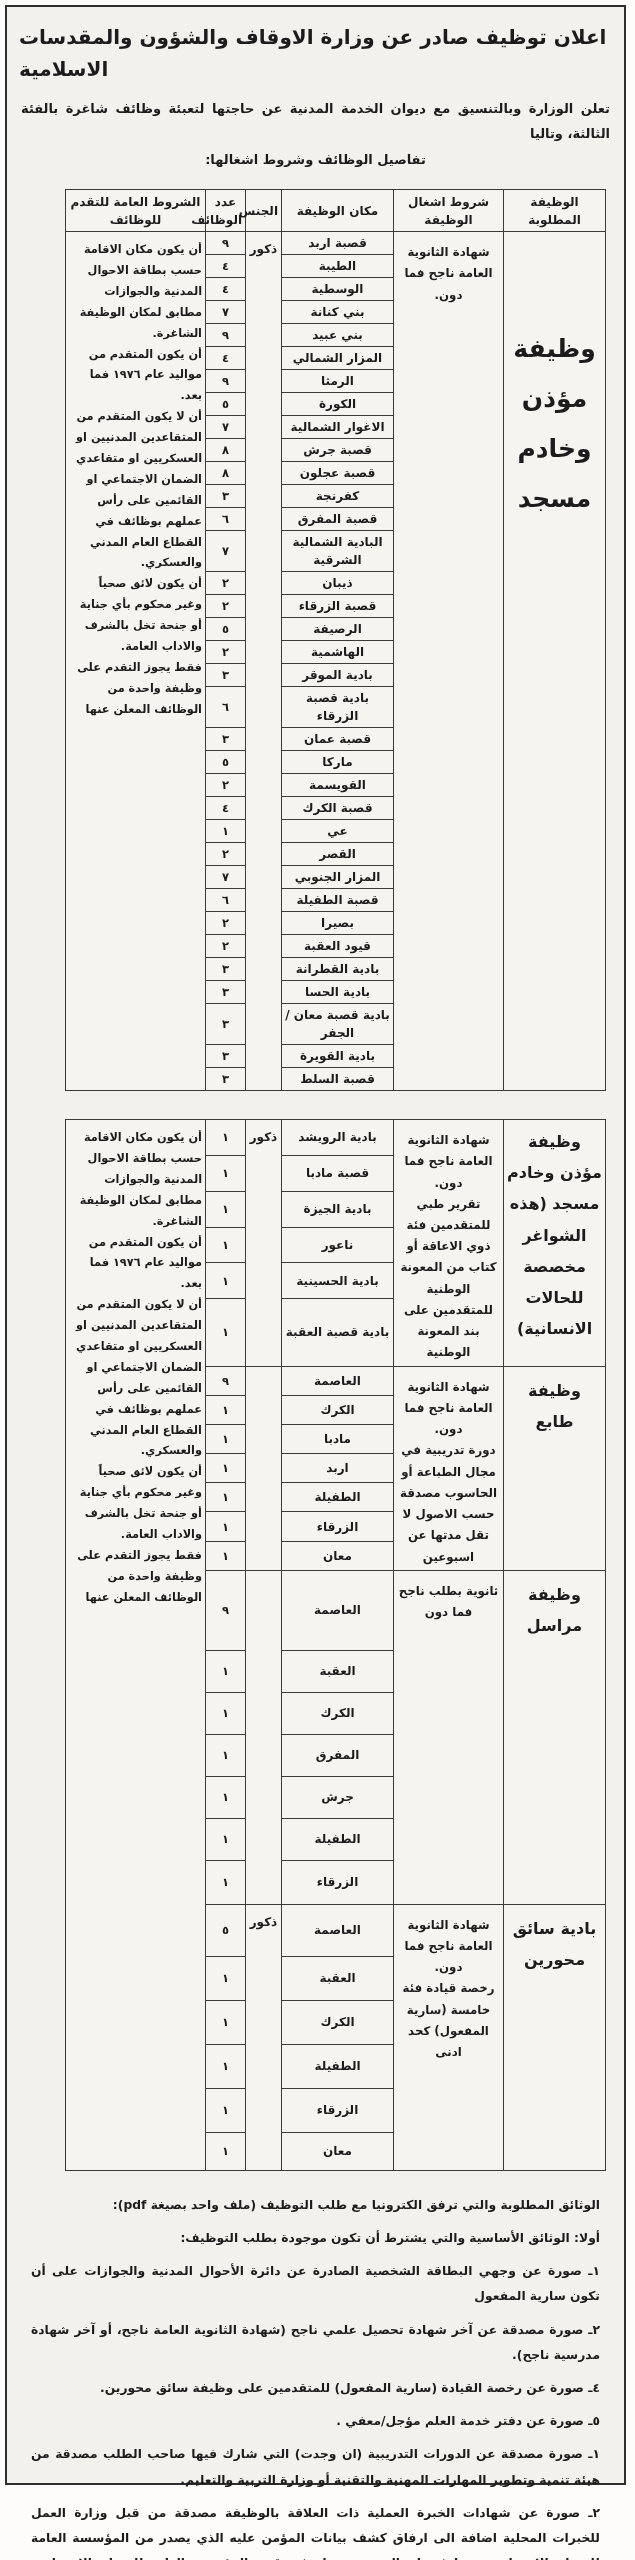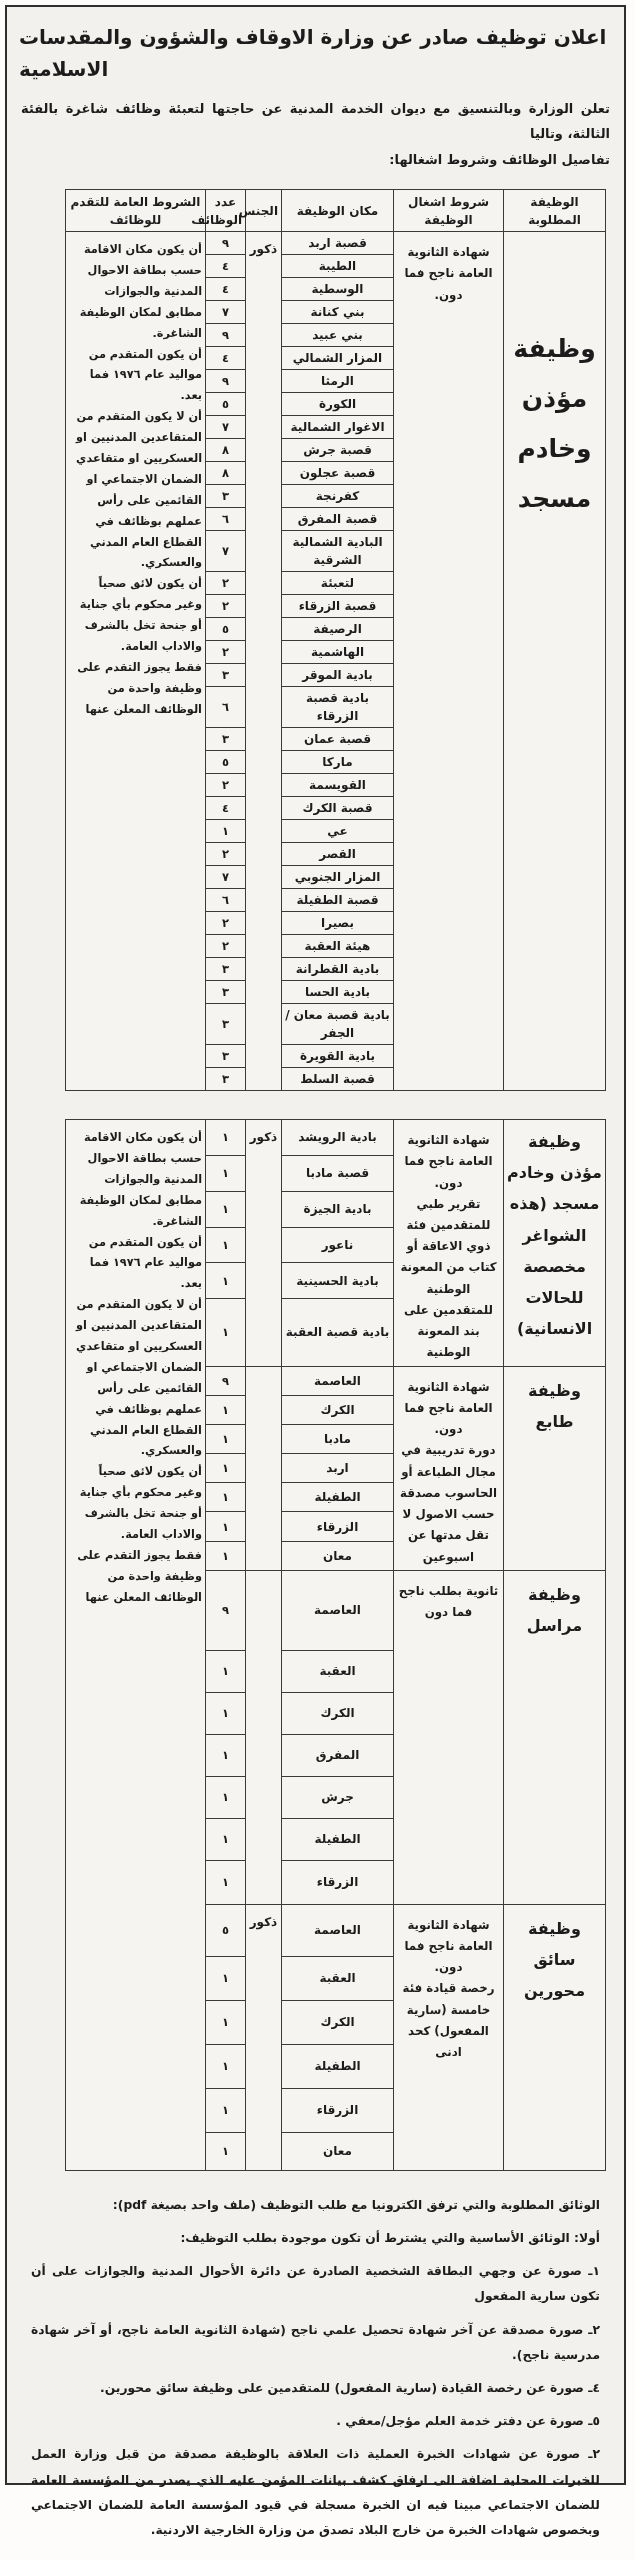--- a/index.html
+++ b/index.html
@@ -10,21 +10,21 @@
   }
   .frame{
     position:absolute;top:5px;left:5px;width:621px;height:2480px;
     box-sizing:border-box;border:2px solid #2e2e2e;background:#f3f1ed;
   }
   .title{
     margin:0;padding:14px 12px 2px;text-align:left;
     font-size:20px;line-height:1.6;
   }
   .intro{margin:0;padding:10px 14px 0 14px;font-size:13px;line-height:1.9;text-align:justify;}
-  .intro2{padding-top:2px;text-align:right;}
+  .intro2{padding-top:2px;text-align:center;}
   #tables{padding:0;}
   table.jobs-table{
     border-collapse:collapse;table-layout:fixed;width:540px;
     margin:16px 18px 0 0; 
     background:#f6f4f0;
   }
   table.jobs-table.t1{margin-top:28px;}
   .jobs-table col.c-job{width:102px}
   .jobs-table col.c-cond{width:110px}
   .jobs-table col.c-loc{width:112px}
@@ -138,21 +138,21 @@
           </tr>
           <tr style="height: 22px;">
             <td class="loc">قصبة المفرق</td>
             <td class="cnt">٦</td>
           </tr>
           <tr style="height: 38px;">
             <td class="loc">البادية الشمالية الشرقية</td>
             <td class="cnt">٧</td>
           </tr>
           <tr style="height: 22px;">
-            <td class="loc">لتعبئة</td>
+            <td class="loc">ذيبان</td>
             <td class="cnt">٢</td>
           </tr>
           <tr style="height: 22px;">
             <td class="loc">قصبة الزرقاء</td>
             <td class="cnt">٢</td>
           </tr>
           <tr style="height: 22px;">
             <td class="loc">الرصيفة</td>
             <td class="cnt">٥</td>
           </tr>
@@ -198,21 +198,21 @@
           </tr>
           <tr style="height: 22px;">
             <td class="loc">قصبة الطفيلة</td>
             <td class="cnt">٦</td>
           </tr>
           <tr style="height: 22px;">
             <td class="loc">بصيرا</td>
             <td class="cnt">٢</td>
           </tr>
           <tr style="height: 22px;">
-            <td class="loc">هيئة العقبة</td>
+            <td class="loc">قيود العقبة</td>
             <td class="cnt">٢</td>
           </tr>
           <tr style="height: 22px;">
             <td class="loc">بادية القطرانة</td>
             <td class="cnt">٣</td>
           </tr>
           <tr style="height: 22px;">
             <td class="loc">بادية الحسا</td>
             <td class="cnt">٣</td>
           </tr>
@@ -330,21 +330,21 @@
           </tr>
           <tr style="height: 42px;">
             <td class="loc">الطفيلة</td>
             <td class="cnt">١</td>
           </tr>
           <tr style="height: 44px;">
             <td class="loc">الزرقاء</td>
             <td class="cnt">١</td>
           </tr>
           <tr style="height: 52px;">
-            <td class="job job-driver" rowspan="6">وظيفة سائق محورين</td>
+            <td class="job job-driver" rowspan="6">بادية سائق محورين</td>
             <td class="cond" rowspan="6">شهادة الثانوية العامة ناجح فما دون.
 رخصة قيادة فئة خامسة (سارية المفعول) كحد ادنى</td>
             <td class="loc">العاصمة</td>
             <td class="gender" rowspan="6">ذكور</td>
             <td class="cnt">٥</td>
           </tr>
           <tr style="height: 44px;">
             <td class="loc">العقبة</td>
             <td class="cnt">١</td>
           </tr>
@@ -367,15 +367,16 @@
         </tbody>
       </table>
     </div>
   <div id="notes" class="notes">
       <p class="note heading">الوثائق المطلوبة والتي ترفق الكترونيا مع طلب التوظيف (ملف واحد بصيغة pdf):</p>
       <p class="note heading">أولا: الوثائق الأساسية والتي يشترط أن تكون موجودة بطلب التوظيف:</p>
       <p class="note item">١ـ صورة عن وجهي البطاقة الشخصية الصادرة عن دائرة الأحوال المدنية والجوازات على أن تكون سارية المفعول</p>
       <p class="note item">٢ـ صورة مصدقة عن آخر شهادة تحصيل علمي ناجح (شهادة الثانوية العامة ناجح، أو آخر شهادة مدرسية ناجح).</p>
       <p class="note item">٤ـ صورة عن رخصة القيادة (سارية المفعول) للمتقدمين على وظيفة سائق محورين.</p>
       <p class="note item">٥ـ صورة عن دفتر خدمة العلم مؤجل/معفي .</p>
+      <p class="note item">١ـ صورة مصدقة عن الدورات التدريبية (ان وجدت) التي شارك فيها صاحب الطلب مصدقة من هيئة تنمية وتطوير المهارات المهنية والتقنية أو وزارة التربية والتعليم.</p>
       <p class="note item">٢ـ صورة عن شهادات الخبرة العملية ذات العلاقة بالوظيفة مصدقة من قبل وزارة العمل للخبرات المحلية اضافة الى ارفاق كشف بيانات المؤمن عليه الذي يصدر من المؤسسة العامة للضمان الاجتماعي مبينا فيه ان الخبرة مسجلة في قيود المؤسسة العامة للضمان الاجتماعي وبخصوص شهادات الخبرة من خارج البلاد تصدق من وزارة الخارجية الاردنية.</p>
     </div>
 </div>
 
 </body></html>

